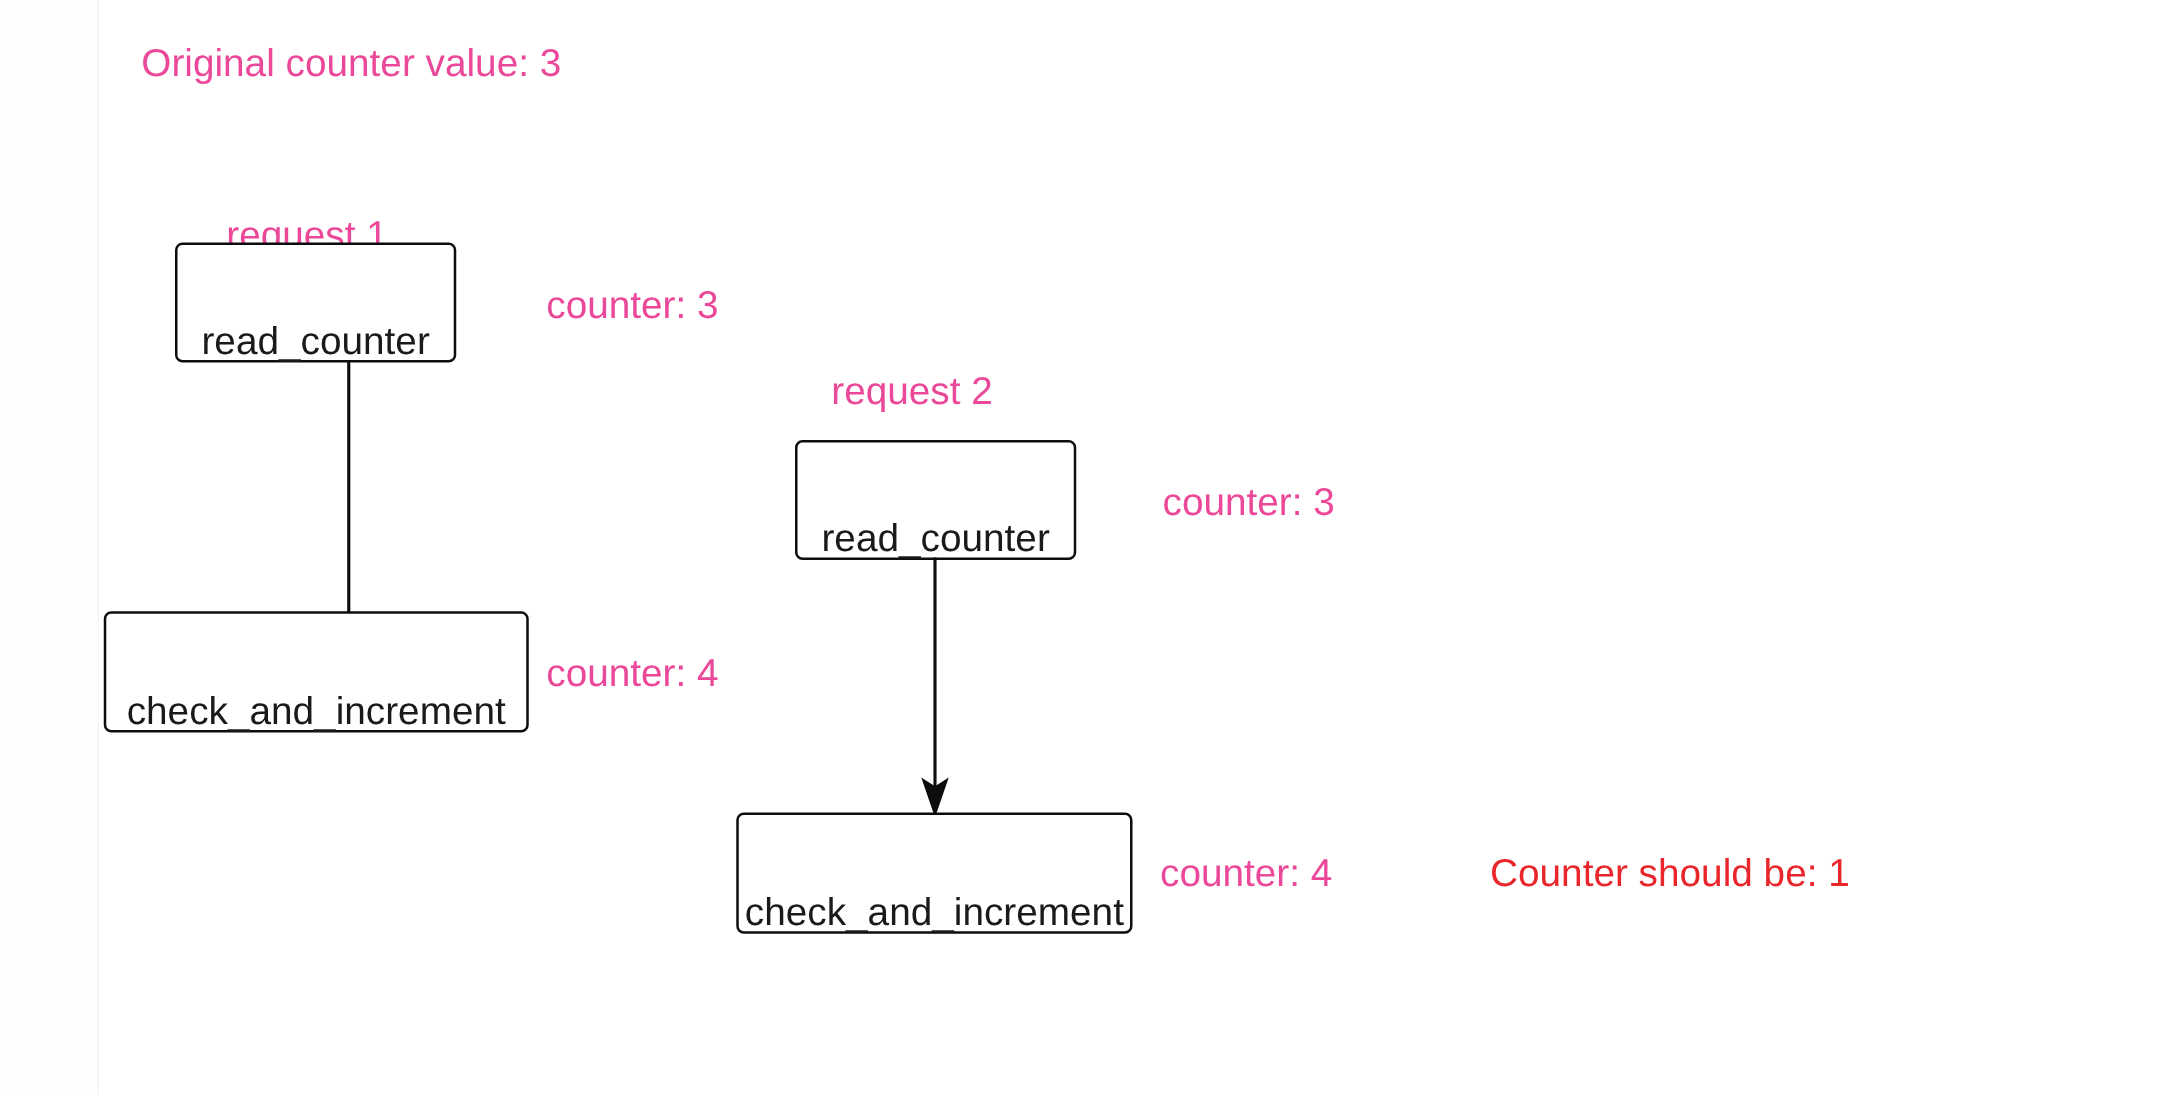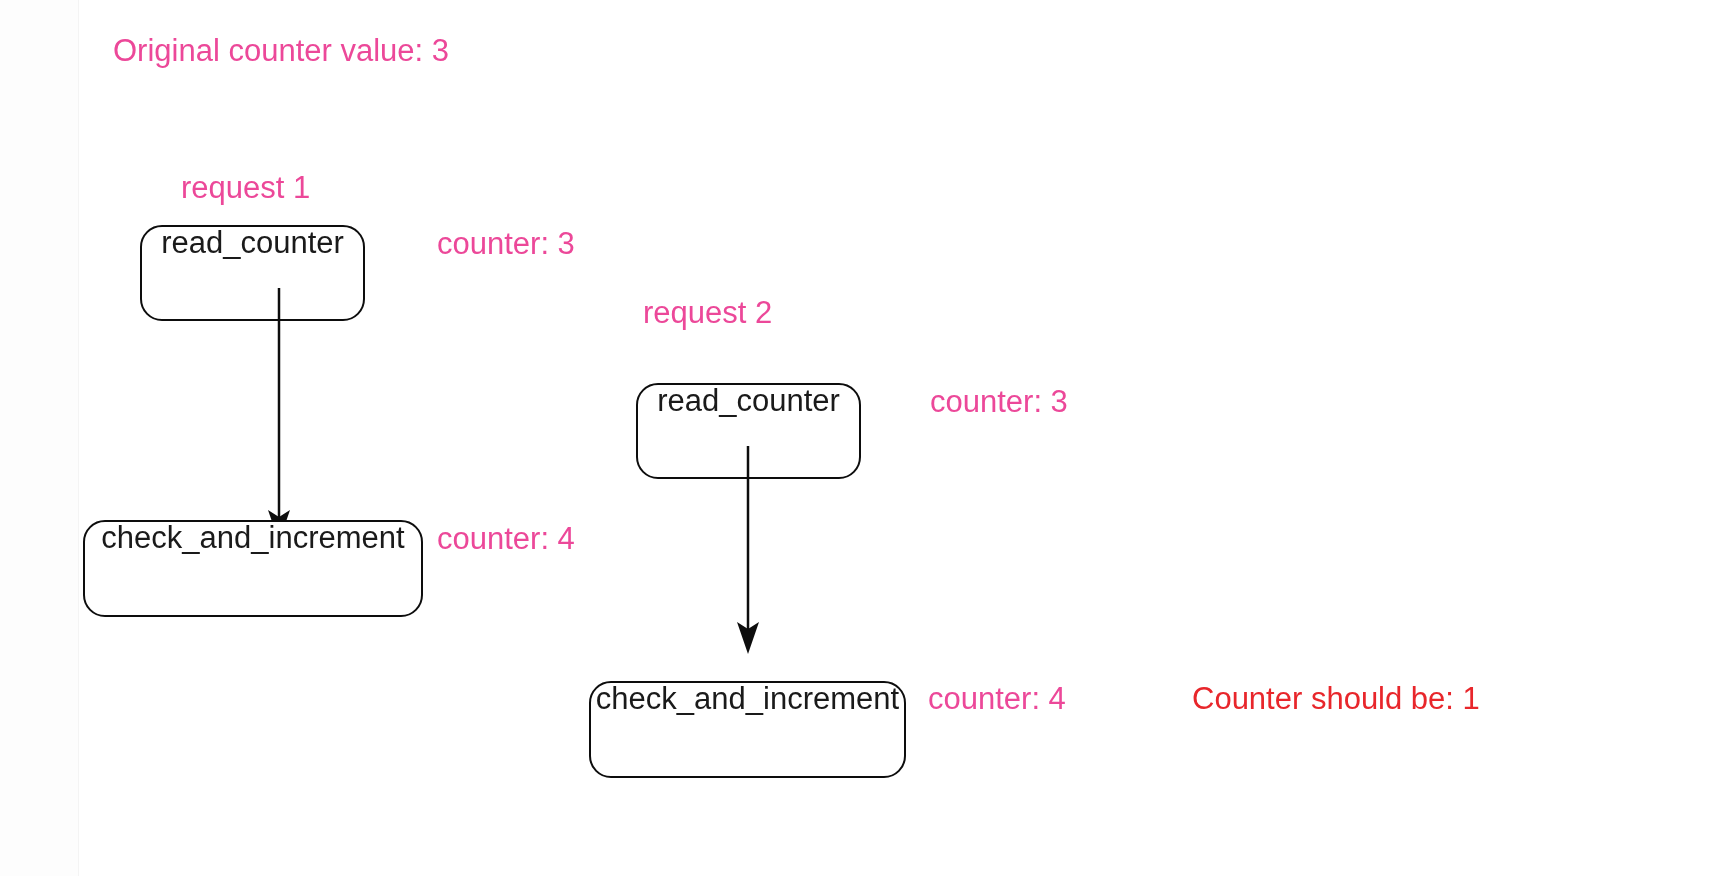--- a/index.html
+++ b/index.html
@@ -34,26 +34,25 @@
     line-height: 1;
     white-space: nowrap;
   }
   .label.red {
     color: #e8262b;
   }
   .node {
     position: absolute;
     box-sizing: border-box;
     border: 2.5px solid #0d0d0d;
-    border-radius: 22px;
+    border-radius: 6px;
     background: #ffffff;
     display: flex;
-    align-items: flex-start;
+    align-items: flex-end;
     justify-content: center;
-    margin-top: 31px;
   }
   .node .node-label {
     font-size: 31px;
     color: #1a1a1a;
     white-space: nowrap;
     line-height: 1;
   }
   .arrow {
     position: absolute;
     overflow: visible;
@@ -91,21 +90,21 @@
     <line x1="21" y1="0" x2="21" y2="240" stroke="#0d0d0d" stroke-width="2.5"></line>
     <polygon points="21,254 10,222 21,229 32,222" fill="#0d0d0d"></polygon>
   </svg>
 
   <div class="node" style="left:83px; top:489px; width:340px; height:97px;">
     <span class="node-label">check_and_increment</span>
   </div>
 
   <div class="label" style="left:437px; top:523px;">counter: 4</div>
 
-  <div class="label" style="left:643px; top:297px;">request 2</div>
+  <div class="label" style="left:665px; top:297px;">request 2</div>
 
   <div class="node" style="left:636px; top:352px; width:225px; height:96px;">
     <span class="node-label">read_counter</span>
   </div>
 
   <div class="label" style="left:930px; top:386px;">counter: 3</div>
 
   <svg class="arrow" style="left:727px; top:446px; width:44px; height:210px;" viewBox="0 0 44 210">
     <line x1="21" y1="0" x2="21" y2="194" stroke="#0d0d0d" stroke-width="2.5"></line>
     <polygon points="21,208 10,176 21,183 32,176" fill="#0d0d0d"></polygon>

